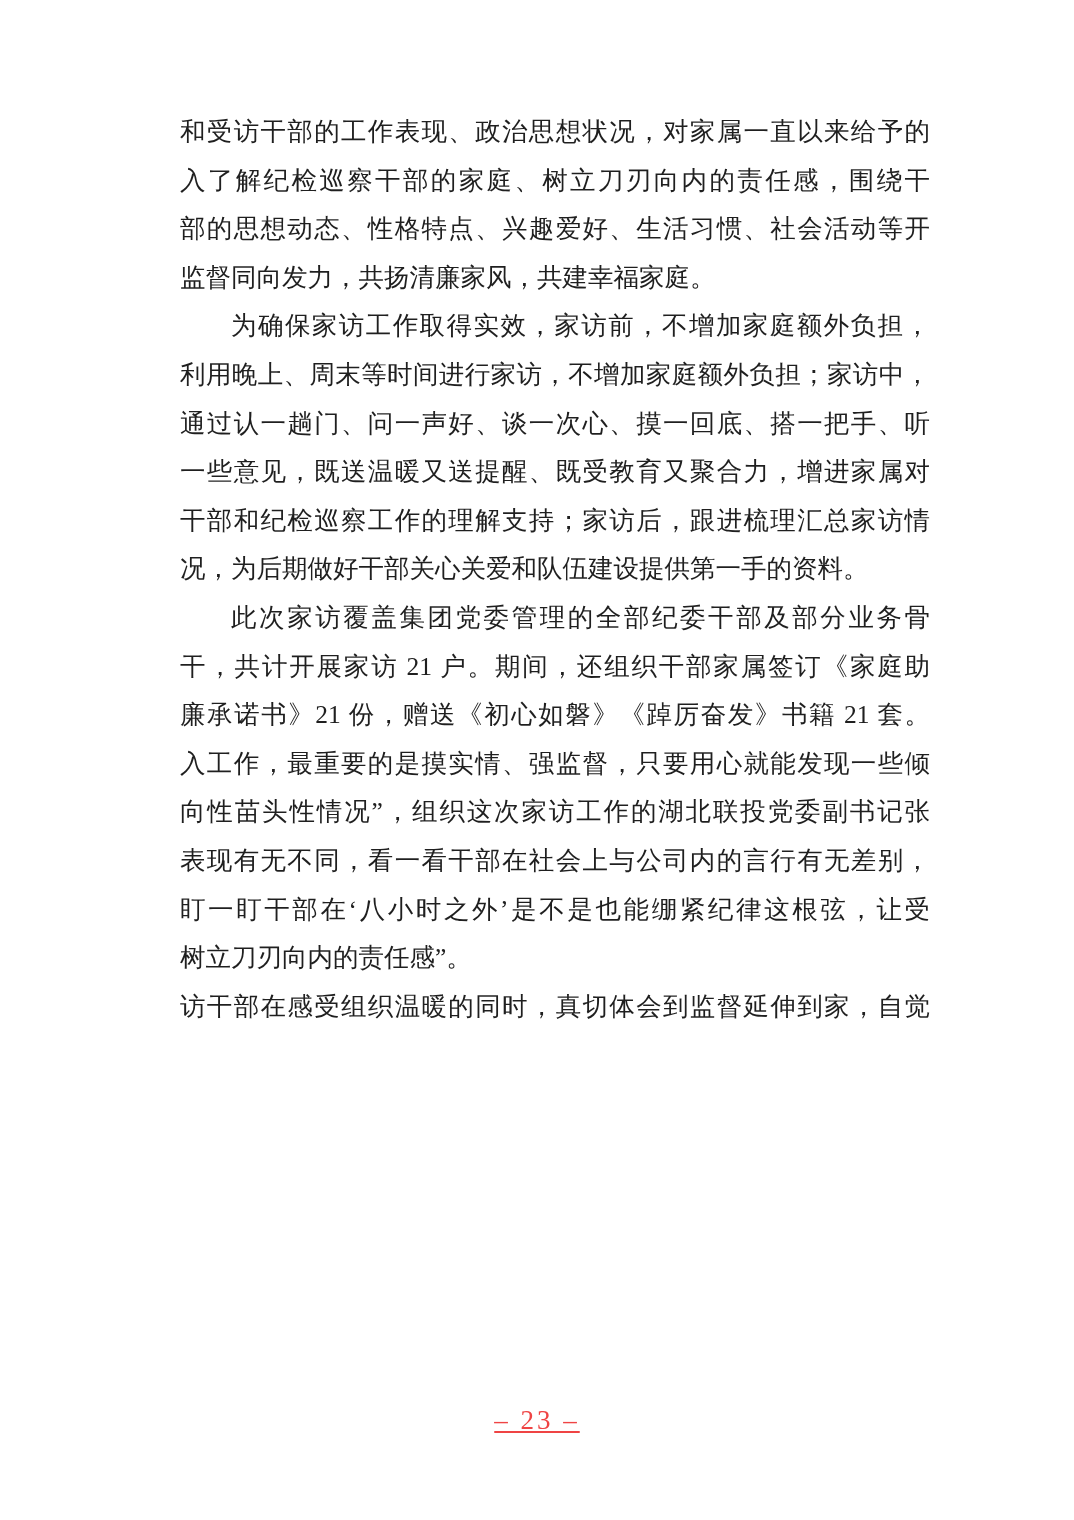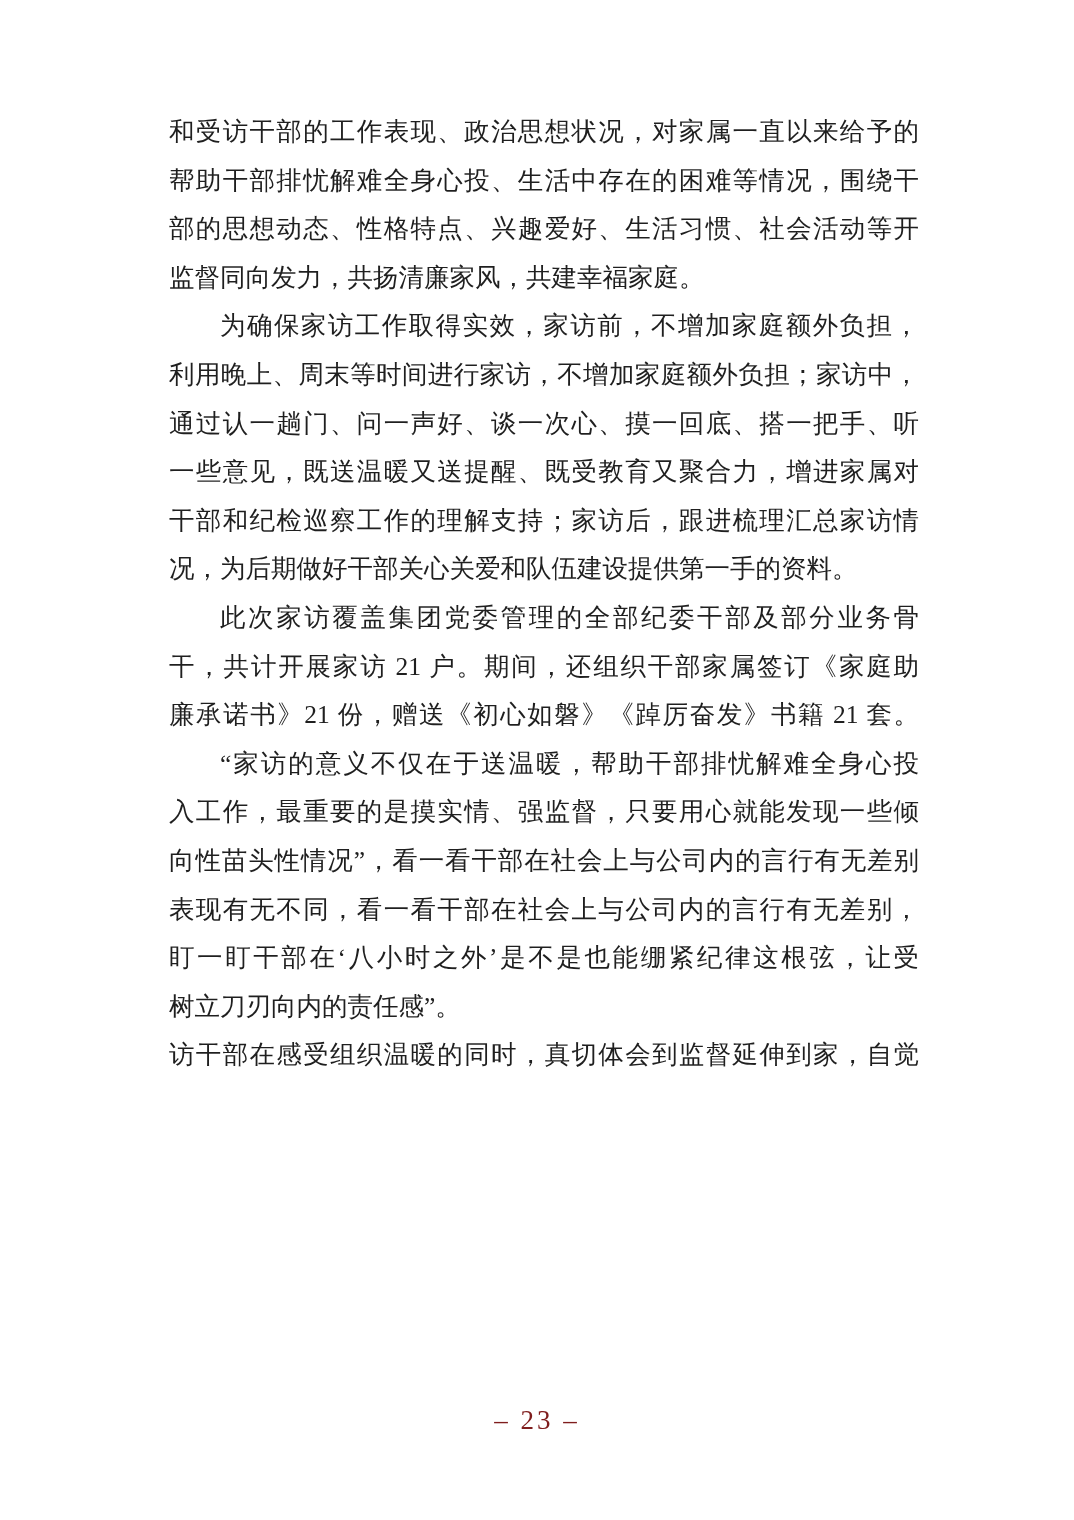--- a/index.html
+++ b/index.html
@@ -14,21 +14,21 @@
     overflow: hidden;
     font-family: "Liberation Serif", "DejaVu Serif", serif;
   }
   .page {
     position: absolute;
     inset: 0;
     background: #ffffff;
   }
   .body-text {
     position: absolute;
-    left: 169px;
+    left: 180px;
     top: 108px;
     width: 750px;
     font-size: 25.5px;
     line-height: 48.6px;
     color: #1f1f1f;
     letter-spacing: 0;
   }
   .paragraph {
     margin: 0;
     padding: 0;
@@ -44,52 +44,52 @@
     text-indent: 2em;
   }
   .page-number {
     position: absolute;
     left: 0;
     right: 0;
     top: 1402px;
     text-align: center;
     font-size: 27px;
     line-height: 36px;
-    color: #7f1d1d;
+    color: #ef4444;
     letter-spacing: 3px;
+    text-decoration: underline;
   }
 </style>
 </head>
 <body>
 
 <div class="page">
   <div class="body-text" id="body-text">
       <div class="paragraph">
         <div class="text-line">和受访干部的工作表现、政治思想状况，对家属一直以来给予的</div>
-        <div class="text-line">帮助干部排忧解难全身心投、生活中存在的困难等情况，围绕干</div>
+        <div class="text-line">入了解纪检巡察干部的家庭、树立刀刃向内的责任感，围绕干</div>
         <div class="text-line">部的思想动态、性格特点、兴趣爱好、生活习惯、社会活动等开</div>
         <div class="text-line no-stretch">监督同向发力，共扬清廉家风，共建幸福家庭。</div>
       </div>
       <div class="paragraph">
         <div class="text-line indent">为确保家访工作取得实效，家访前，不增加家庭额外负担，</div>
         <div class="text-line">利用晚上、周末等时间进行家访，不增加家庭额外负担；家访中，</div>
         <div class="text-line">通过认一趟门、问一声好、谈一次心、摸一回底、搭一把手、听</div>
         <div class="text-line">一些意见，既送温暖又送提醒、既受教育又聚合力，增进家属对</div>
         <div class="text-line">干部和纪检巡察工作的理解支持；家访后，跟进梳理汇总家访情</div>
         <div class="text-line no-stretch">况，为后期做好干部关心关爱和队伍建设提供第一手的资料。</div>
       </div>
       <div class="paragraph">
         <div class="text-line indent">此次家访覆盖集团党委管理的全部纪委干部及部分业务骨</div>
         <div class="text-line">干，共计开展家访 21 户。期间，还组织干部家属签订《家庭助</div>
         <div class="text-line">廉承诺书》21 份，赠送《初心如磐》《踔厉奋发》书籍 21 套。</div>
       </div>
       <div class="paragraph">
-        <div class="text-line indent">“家访的意义不仅在于送温暖，帮助干部排忧解难全身心投</div>
         <div class="text-line">入工作，最重要的是摸实情、强监督，只要用心就能发现一些倾</div>
-        <div class="text-line">向性苗头性情况”，看一看干部在社会上与公司内的言行有无差别</div>
+        <div class="text-line">向性苗头性情况”，组织这次家访工作的湖北联投党委副书记张</div>
         <div class="text-line">表现有无不同，看一看干部在社会上与公司内的言行有无差别，</div>
         <div class="text-line">盯一盯干部在‘八小时之外’是不是也能绷紧纪律这根弦，让受</div>
         <div class="text-line no-stretch">树立刀刃向内的责任感”。</div>
         <div class="text-line">访干部在感受组织温暖的同时，真切体会到监督延伸到家，自觉</div>
       </div>
     </div>
   <div class="page-number">– 23 –</div>
 </div>
 
 </body></html>

